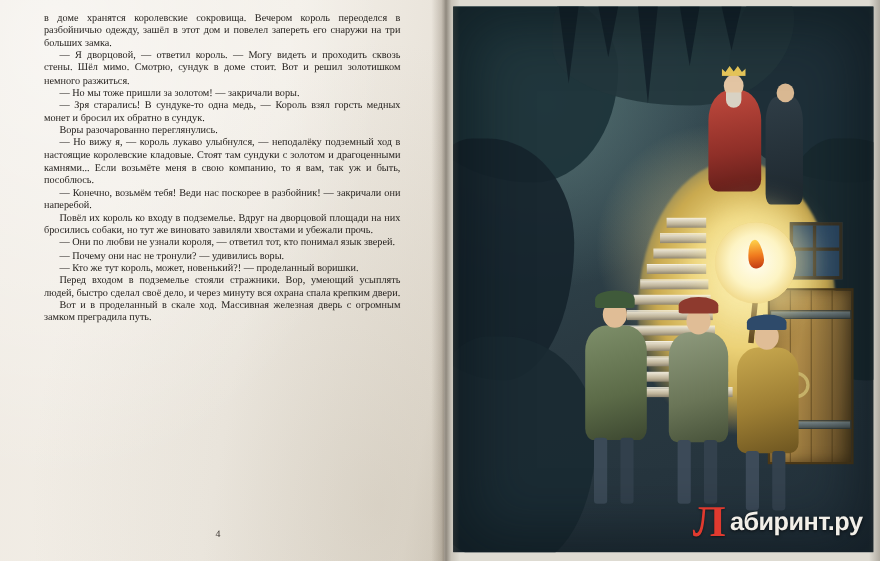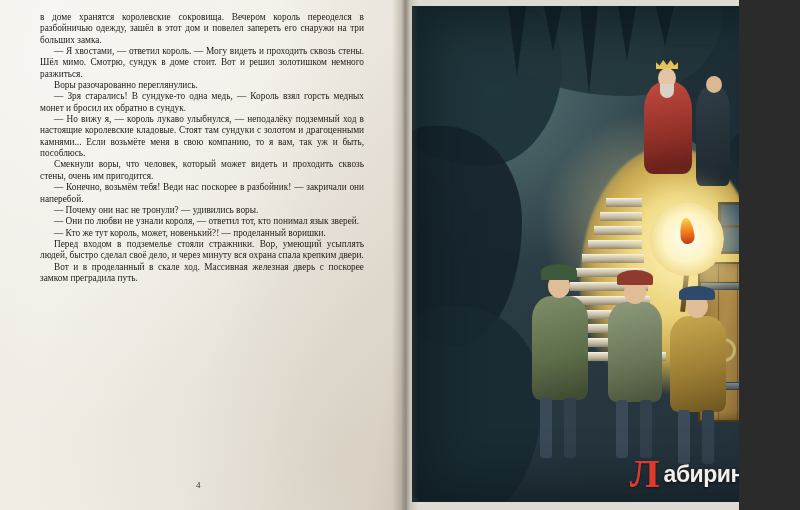--- a/index.html
+++ b/index.html
@@ -2,21 +2,21 @@
 <html><head>
 <meta charset="utf-8">
 <style>
   html, body {
     margin: 0;
     padding: 0;
     background: #2b2b2b;
   }
   #page {
     position: relative;
-    width: 739px;
+    width: 800px;
     height: 510px;
     overflow: hidden;
     background: #ece7df;
     font-family: "Liberation Serif", serif;
   }
   
   .page-left {
     position: absolute;
     left: 0; top: 0;
     width: 404px; height: 510px;
@@ -290,31 +290,32 @@
 </head>
 <body>
 
 <div id="page">
 
   <div class="page-left">
     <div class="paper-tint"></div>
 
     <div class="textblock">
       <p class="noindent">в доме хранятся королевские сокровища. Вечером король переоделся в разбойничью одежду, зашёл в этот дом и повелел запереть его снаружи на три больших замка.</p>
-      <p>— Я хвостами, — ответил король. — Могу видеть и проходить сквозь стены. Шёл мимо. Смотрю, сундук в доме стоит. Вот и решил золотишком немного разжиться.</p>
+      <p>— Я дворцовой, — ответил король. — Могу видеть и проходить сквозь стены. Шёл мимо. Смотрю, сундук в доме стоит. Вот и решил золотишком немного разжиться.</p>
+      <p>— Но мы тоже пришли за золотом! — закричали воры.</p>
+      <p>— Зря старались! В сундуке-то одна медь, — Король взял горсть медных монет и бросил их обратно в сундук.</p>
       <p>Воры разочарованно переглянулись.</p>
-      <p>— Зря старались! В сундуке-то одна медь, — Король взял горсть медных монет и бросил их обратно в сундук.</p>
       <p>— Но вижу я, — король лукаво улыбнулся, — неподалёку подземный ход в настоящие королевские кладовые. Стоят там сундуки с золотом и драгоценными камнями... Если возьмёте меня в свою компанию, то я вам, так уж и быть, пособлюсь.</p>
-      <p>Смекнули воры, что человек, который может видеть и проходить сквозь стены, очень им пригодится.</p>
       <p>— Конечно, возьмём тебя! Веди нас поскорее в разбойник! — закричали они наперебой.</p>
+      <p>Повёл их король ко входу в подземелье. Вдруг на дворцовой площади на них бросились собаки, но тут же виновато завиляли хвостами и убежали прочь.</p>
+      <p>— Они по любви не узнали короля, — ответил тот, кто понимал язык зверей.</p>
       <p>— Почему они нас не тронули? — удивились воры.</p>
-      <p>— Они по любви не узнали короля, — ответил тот, кто понимал язык зверей.</p>
       <p>— Кто же тут король, может, новенький?! — проделанный воришки.</p>
       <p>Перед входом в подземелье стояли стражники. Вор, умеющий усыплять людей, быстро сделал своё дело, и через минуту вся охрана спала крепким двери.</p>
-      <p>Вот и в проделанный в скале ход. Массивная железная дверь с поскорее замком преградила путь.</p>
+      <p>Вот и в проделанный в скале ход. Массивная железная дверь с огромным замком преградила путь.</p>
     </div>
 
     <div class="folio">4</div>
   </div>
 
   <div class="gutter"></div>
 
   <div class="page-right">
     <div class="illo">
       <div class="cave-bg"></div>

